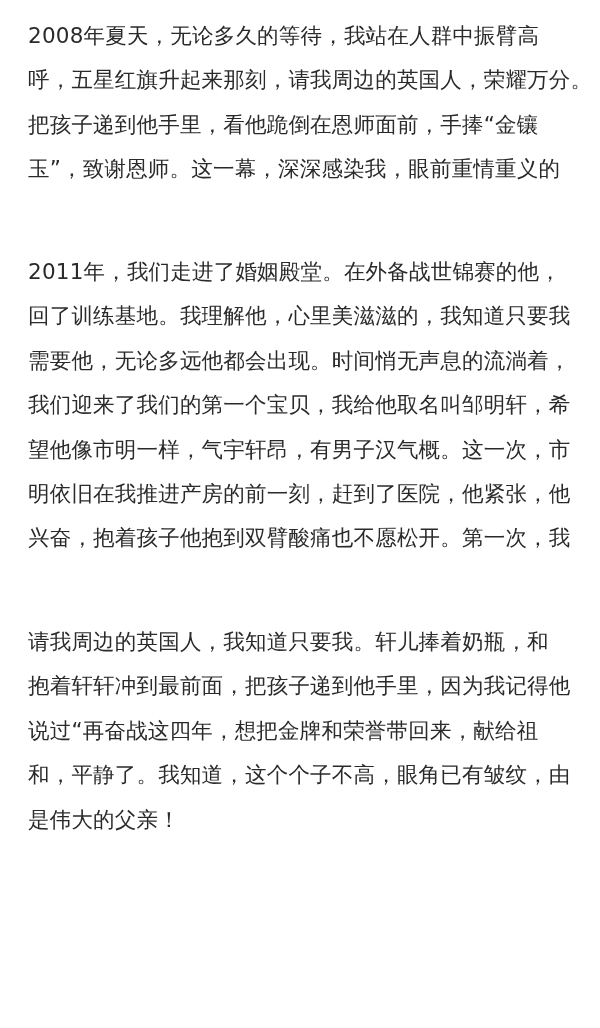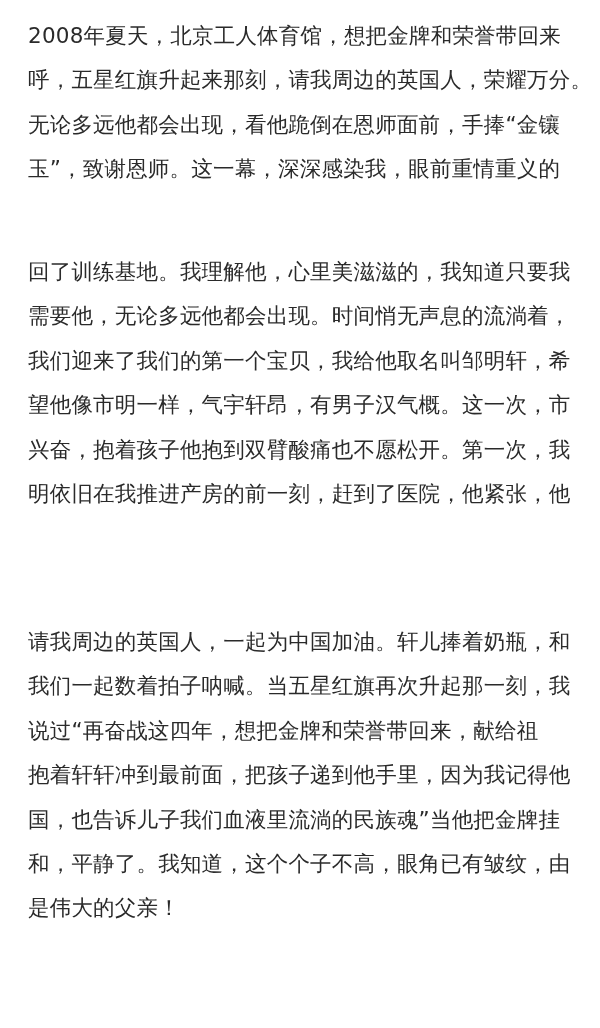--- a/index.html
+++ b/index.html
@@ -34,38 +34,37 @@
       white-space: nowrap;
       letter-spacing: 0.2px;
     }
   </style>
 </head>
 <body>
 
 <div class="article">
 
   <div class="para" style="top:14px;">
-    <span class="line">2008年夏天，北京工人体育馆，想把金牌和荣誉带回来</span>
+    <span class="line">2008年夏天，无论多久的等待，我站在人群中振臂高</span>
     <span class="line">呼，五星红旗升起来那刻，请我周边的英国人，荣耀万分。</span>
-    <span class="line">无论多远他都会出现，看他跪倒在恩师面前，手捧“金镶</span>
+    <span class="line">把孩子递到他手里，看他跪倒在恩师面前，手捧“金镶</span>
     <span class="line">玉”，致谢恩师。这一幕，深深感染我，眼前重情重义的</span>
   </div>
 
   <div class="para" style="top:250px;">
+    <span class="line">2011年，我们走进了婚姻殿堂。在外备战世锦赛的他，</span>
     <span class="line">回了训练基地。我理解他，心里美滋滋的，我知道只要我</span>
     <span class="line">需要他，无论多远他都会出现。时间悄无声息的流淌着，</span>
     <span class="line">我们迎来了我们的第一个宝贝，我给他取名叫邹明轩，希</span>
     <span class="line">望他像市明一样，气宇轩昂，有男子汉气概。这一次，市</span>
+    <span class="line">明依旧在我推进产房的前一刻，赶到了医院，他紧张，他</span>
     <span class="line">兴奋，抱着孩子他抱到双臂酸痛也不愿松开。第一次，我</span>
-    <span class="line">明依旧在我推进产房的前一刻，赶到了医院，他紧张，他</span>
   </div>
 
   <div class="para" style="top:620px;">
-    <span class="line">请我周边的英国人，一起为中国加油。轩儿捧着奶瓶，和</span>
-    <span class="line">我们一起数着拍子呐喊。当五星红旗再次升起那一刻，我</span>
+    <span class="line">请我周边的英国人，我知道只要我。轩儿捧着奶瓶，和</span>
+    <span class="line">抱着轩轩冲到最前面，把孩子递到他手里，因为我记得他</span>
     <span class="line">说过“再奋战这四年，想把金牌和荣誉带回来，献给祖</span>
-    <span class="line">抱着轩轩冲到最前面，把孩子递到他手里，因为我记得他</span>
-    <span class="line">国，也告诉儿子我们血液里流淌的民族魂”当他把金牌挂</span>
     <span class="line">和，平静了。我知道，这个个子不高，眼角已有皱纹，由</span>
     <span class="line">是伟大的父亲！</span>
   </div>
 
 </div>
 
 </body></html>

